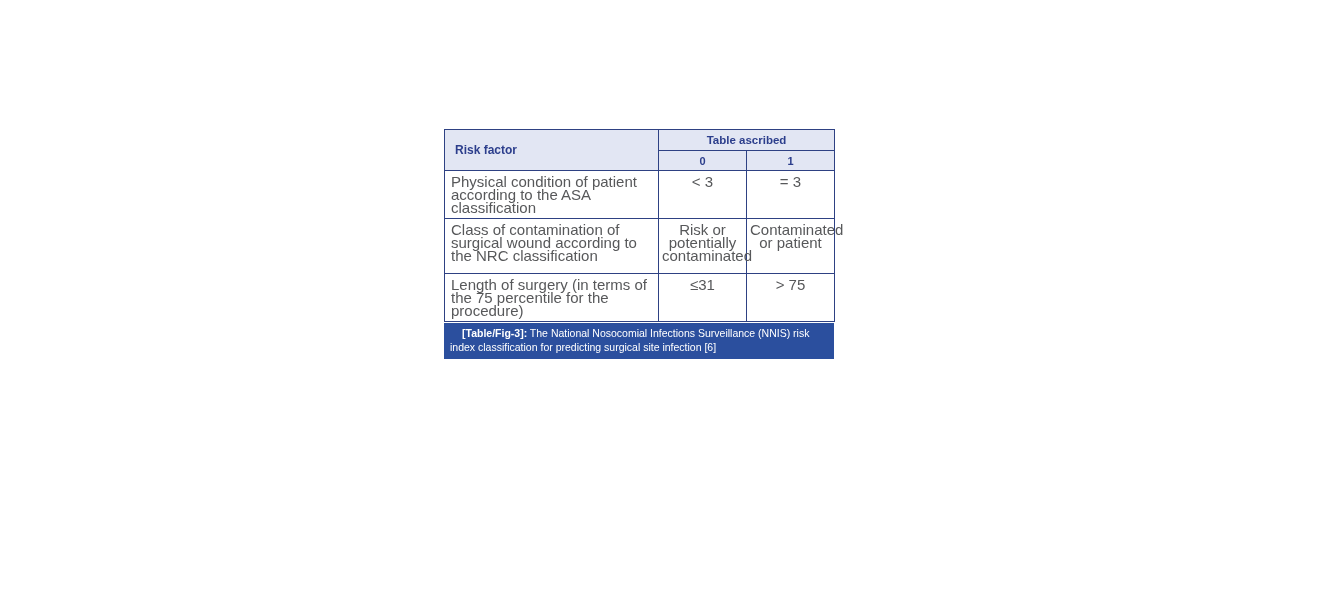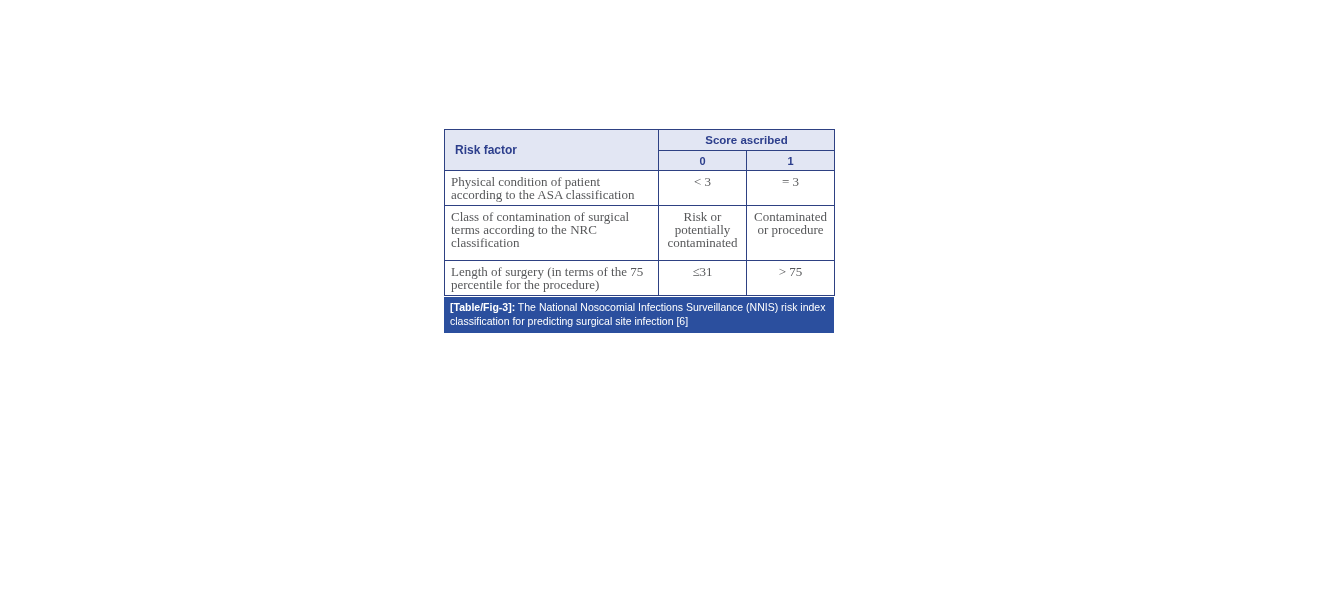--- a/index.html
+++ b/index.html
@@ -54,25 +54,24 @@
     font-size: 11.5px;
   }
   .th-sub {
     height: 20px;
     text-align: center;
     vertical-align: middle;
     font-size: 11px;
   }
   table.nnis td {
     color: var(--body-text, #57585a);
-    font-size: 13px;
+    font-size: 15px;
     line-height: 13px;
     vertical-align: top;
     background: #ffffff;
-    font-family: Liberation Serif, serif;
   }
   .td-factor {
     text-align: left;
     padding: 4px 4px 4px 6px;
   }
   .td-val {
     text-align: center;
     padding: 4px 3px;
   }
   tr.r1 { height: 35px; }
@@ -81,54 +80,54 @@
   .caption {
     margin-top: 1px;
     width: 390px;
     box-sizing: border-box;
     background: var(--caption-bg, #2b4f9e);
     color: var(--caption-text, #ffffff);
     font-size: 10.5px;
     line-height: 13.5px;
     padding: 4px 6px 5px 6px;
   }
-  .caption-label { font-weight: bold; }
+  .caption-label { font-weight: bold; margin-left: 12px; }
 </style>
 </head>
 <body>
 
 <div class="page">
   <div class="figure">
 
     <table class="nnis">
       <colgroup>
         <col class="c1">
           <col class="c2">
           <col class="c3">
       </colgroup>
       <thead>
         <tr>
           <th rowspan="2" class="th-factor">Risk factor</th>
-          <th colspan="2" class="th-score">Score ascribed</th>
+          <th colspan="2" class="th-score">Table ascribed</th>
         </tr>
         <tr>
           <th class="th-sub">0</th>
           <th class="th-sub">1</th>
         </tr>
       </thead>
       <tbody>
         <tr class="r1">
           <td class="td-factor">Physical condition of patient according to the ASA classification</td>
           <td class="td-val">&lt; 3</td>
           <td class="td-val">= 3</td>
         </tr>
         <tr class="r2">
-          <td class="td-factor">Class of contamination of surgical terms according to the NRC classification</td>
+          <td class="td-factor">Class of contamination of surgical wound according to the NRC classification</td>
           <td class="td-val">Risk or potentially contaminated</td>
-          <td class="td-val">Contaminated or procedure</td>
+          <td class="td-val">Contaminated or patient</td>
         </tr>
         <tr class="r3">
           <td class="td-factor">Length of surgery (in terms of the 75 percentile for the procedure)</td>
           <td class="td-val">≤31</td>
           <td class="td-val">&gt; 75</td>
         </tr>
       </tbody>
     </table>
 
     <div class="caption">

